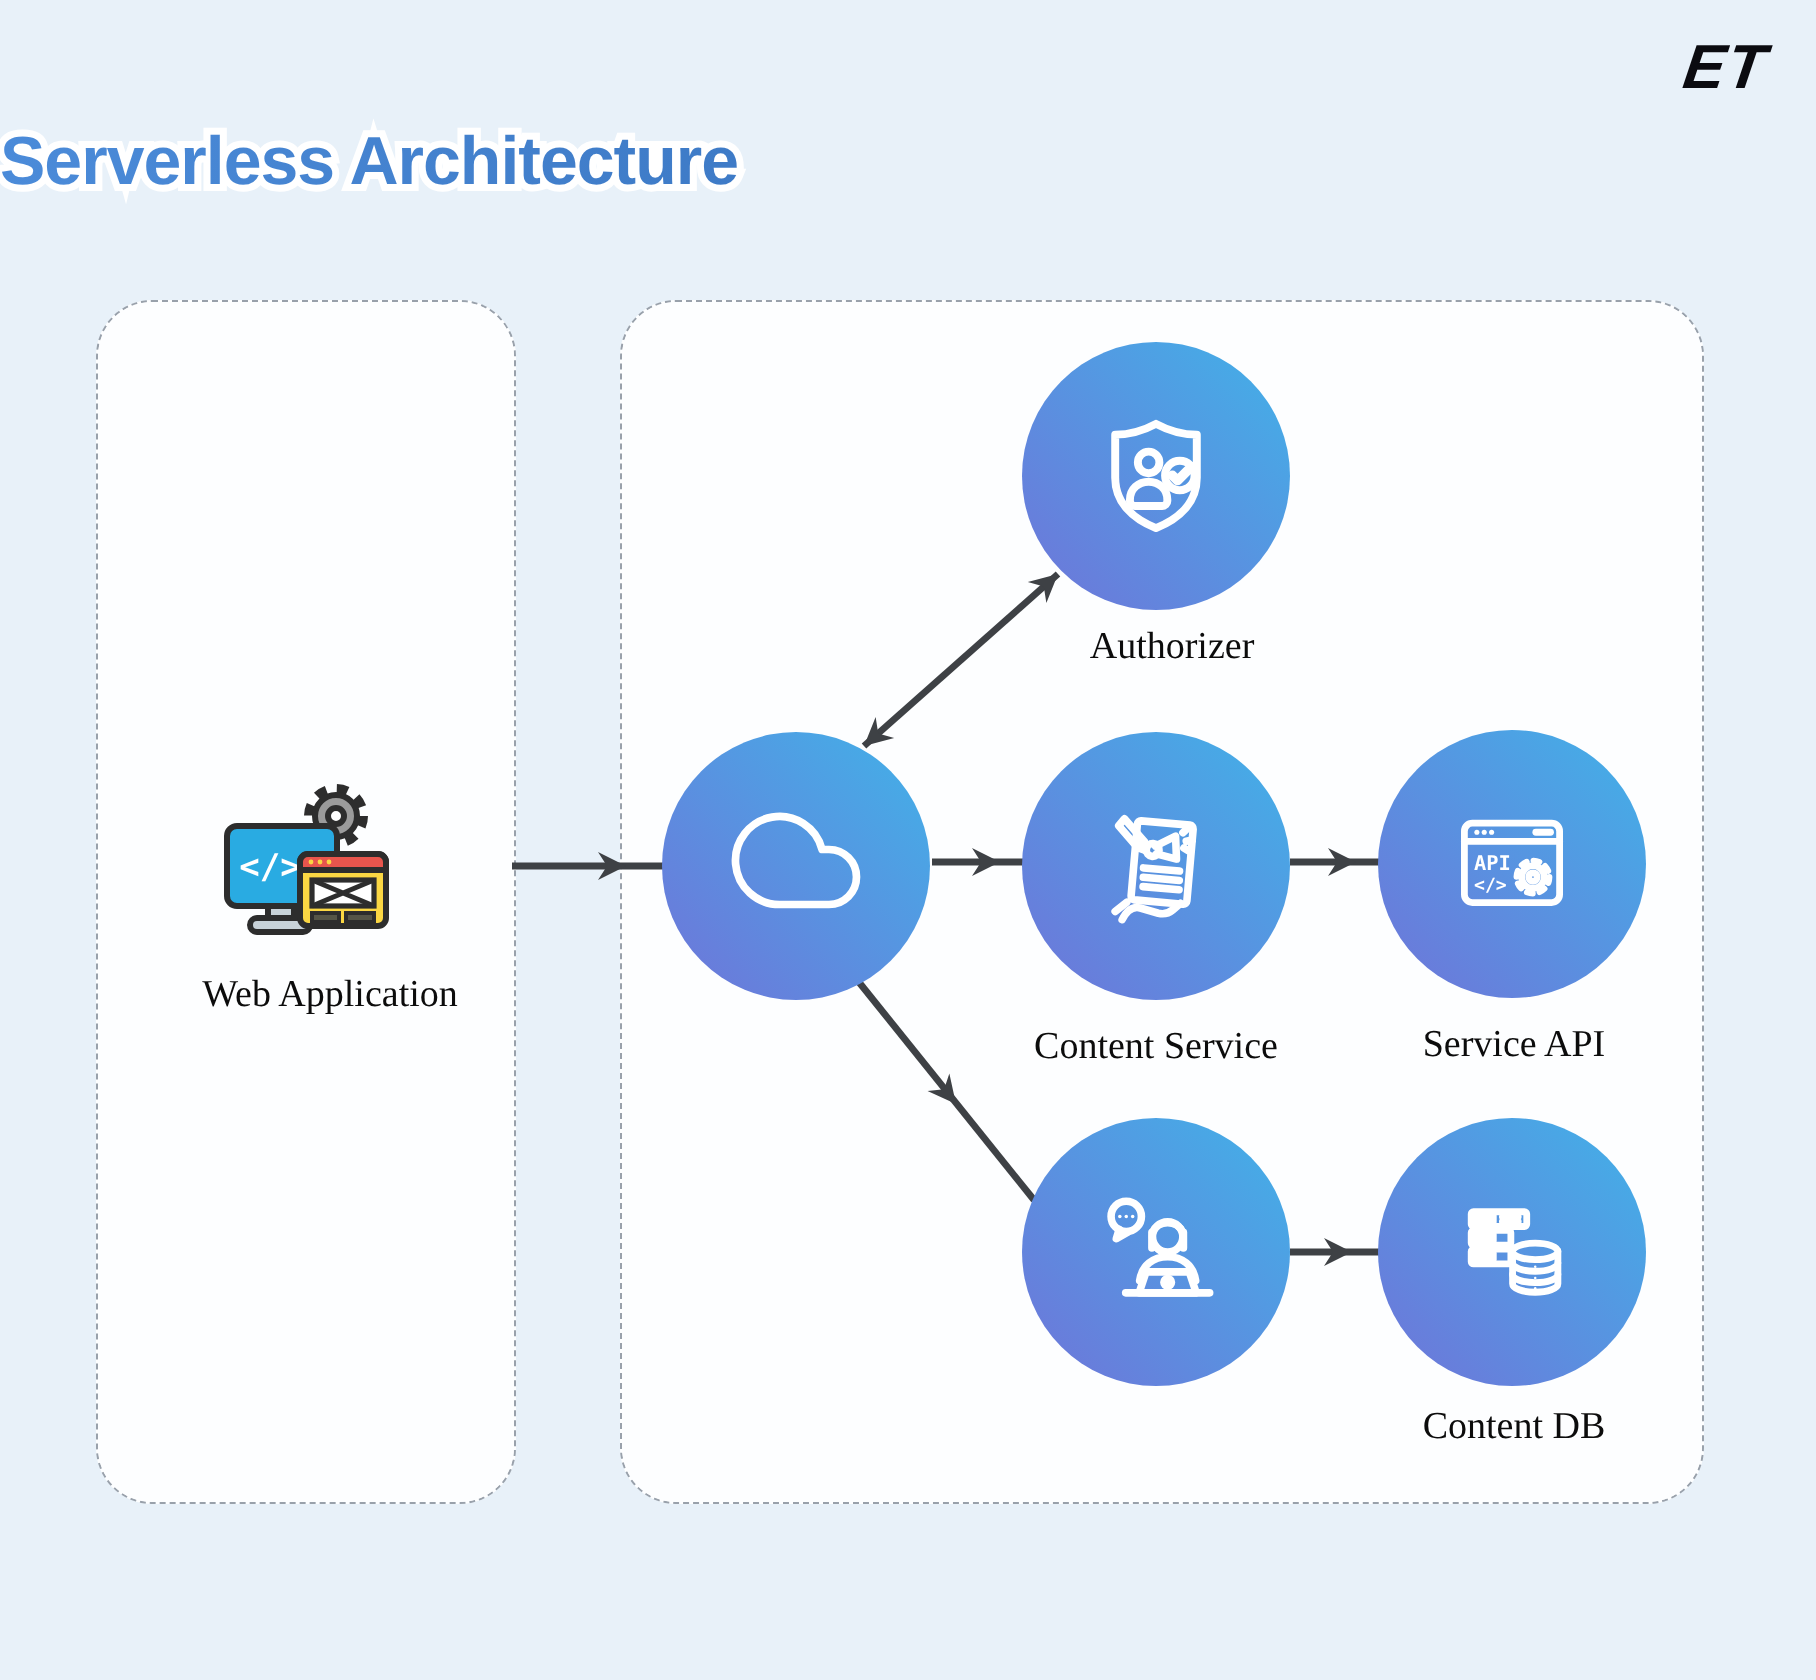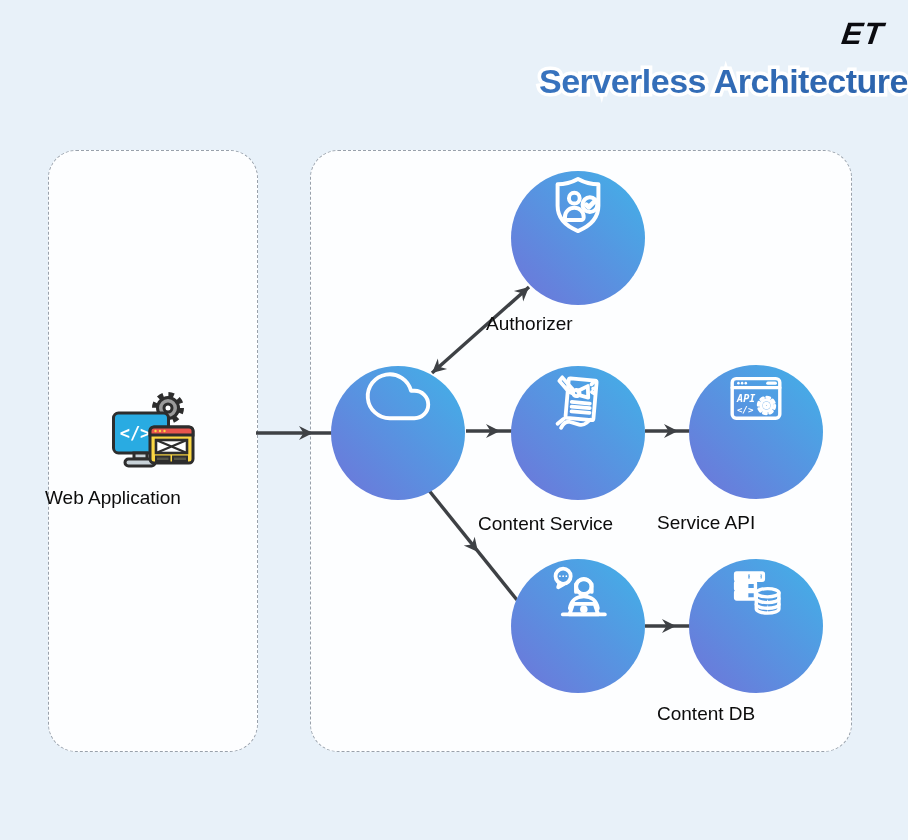--- a/index.html
+++ b/index.html
@@ -4,21 +4,21 @@
 <style>
   html,body{margin:0;padding:0;}
   body{font-family:"Liberation Sans", sans-serif; background:#e8f1f9;}
   .canvas{position:relative;width:908px;height:840px;background:#e8f1f9;overflow:hidden;}
 
   
   .logo{position:absolute;top:16px;right:24px;font-size:31px;font-weight:800;font-style:italic;
         transform:skewX(-8deg);letter-spacing:1px;color:#0b0b10;}
 
   
-  .title{position:absolute;top:62px;left:0;right:0;height:48px;margin:0;text-align:right;
+  .title{position:absolute;top:62px;left:0;right:0;height:48px;margin:0;text-align:left;
          font-size:34px;font-weight:800;letter-spacing:-0.5px;}
   .title span{position:absolute;left:0;right:0;top:0;}
   .t-back{color:#fff;-webkit-text-stroke:7px #ffffff;}
   .t-front{color:#3271c5;}
   @supports ((-webkit-background-clip: text) or (background-clip: text)){
     .t-front{background:linear-gradient(90deg,#4b8bd9,#2b63ac);
              -webkit-background-clip:text;background-clip:text;color:transparent;}
   }
 
   
@@ -26,22 +26,22 @@
          border-radius:28px;box-sizing:border-box;}
   .panel-left{left:48px;width:210px;}
   .panel-right{left:310px;width:542px;}
 
   
   .arrows{position:absolute;left:0;top:0;z-index:2;pointer-events:none;}
 
   
   .circle{position:absolute;width:134px;height:134px;border-radius:50%;z-index:3;
           background:linear-gradient(to top right,#6f74d9,#41b2e8);
-          display:flex;align-items:flex-start;justify-content:center;font-style:italic;}
-  .nlabel{position:absolute;z-index:4;font-size:19px;line-height:24px;color:#0c0c0c;}
+          display:flex;align-items:center;justify-content:center;}
+  .nlabel{position:absolute;z-index:4;text-align:center;font-size:19px;line-height:24px;color:#0c0c0c;font-family:Liberation Serif, serif;}
 
   .webapp{position:absolute;left:103px;top:388px;z-index:3;}
 </style>
 </head>
 <body>
 
 <div class="canvas">
 
   <div class="logo">ET</div>
 

